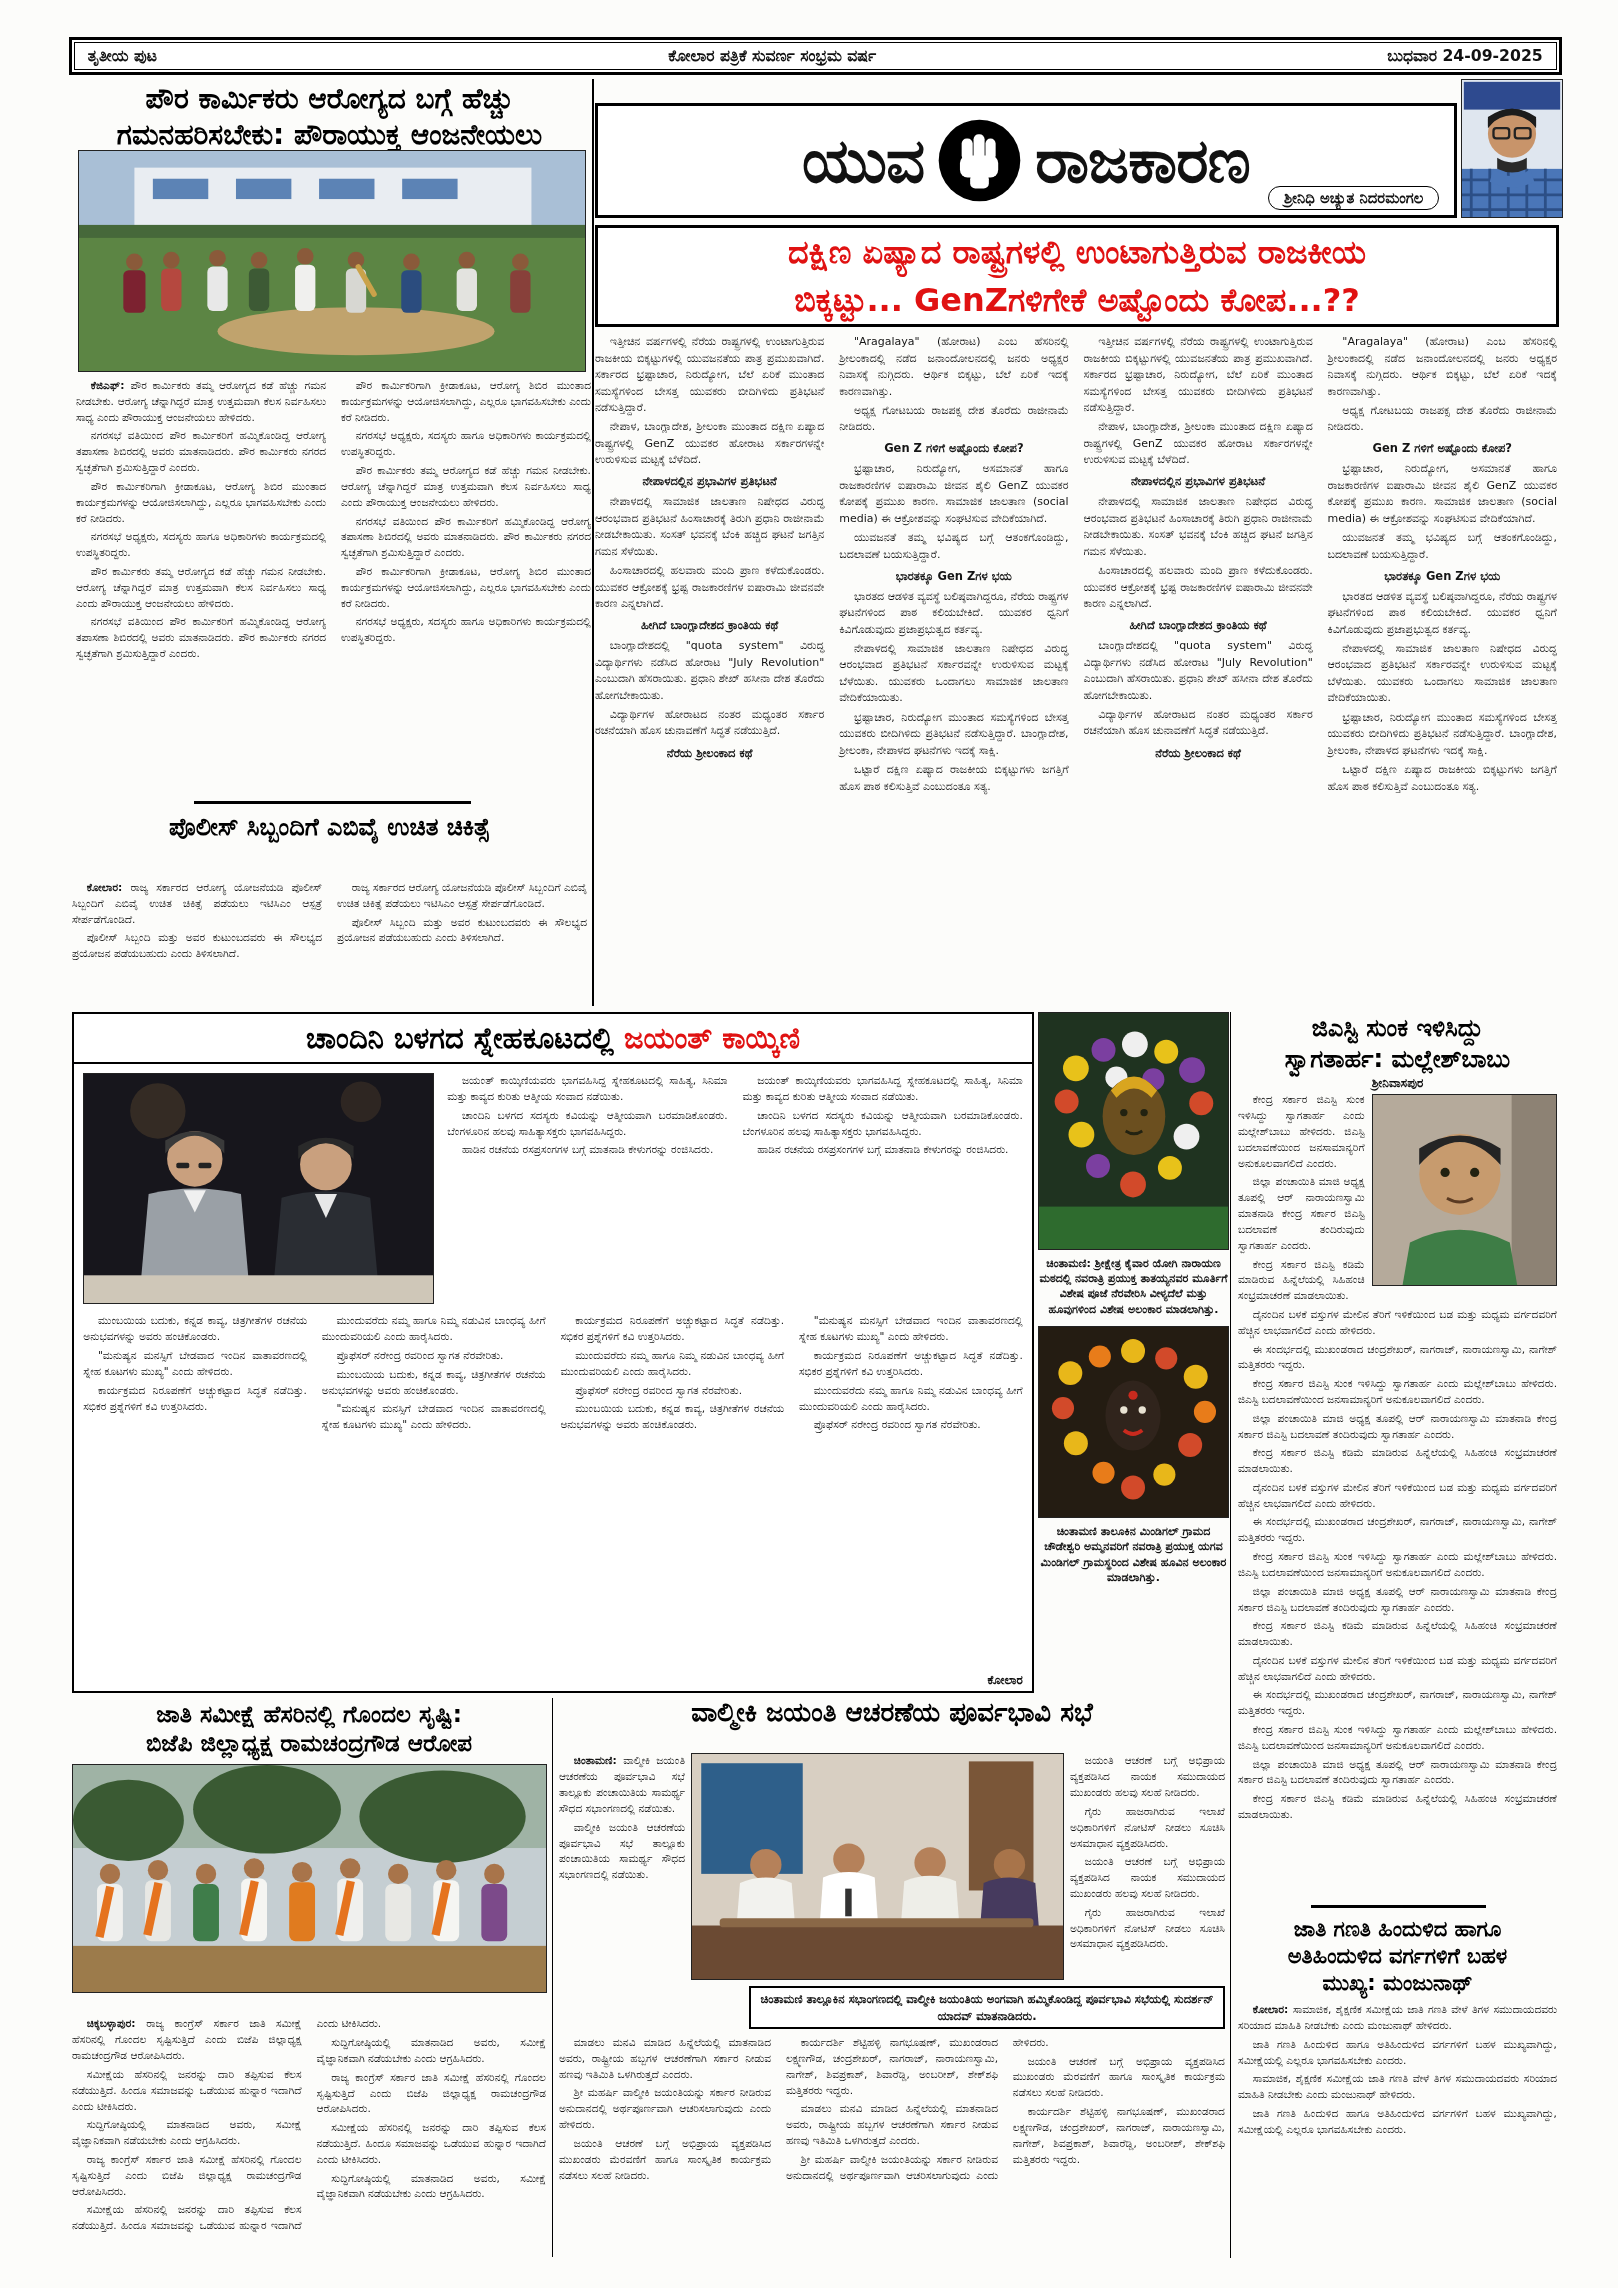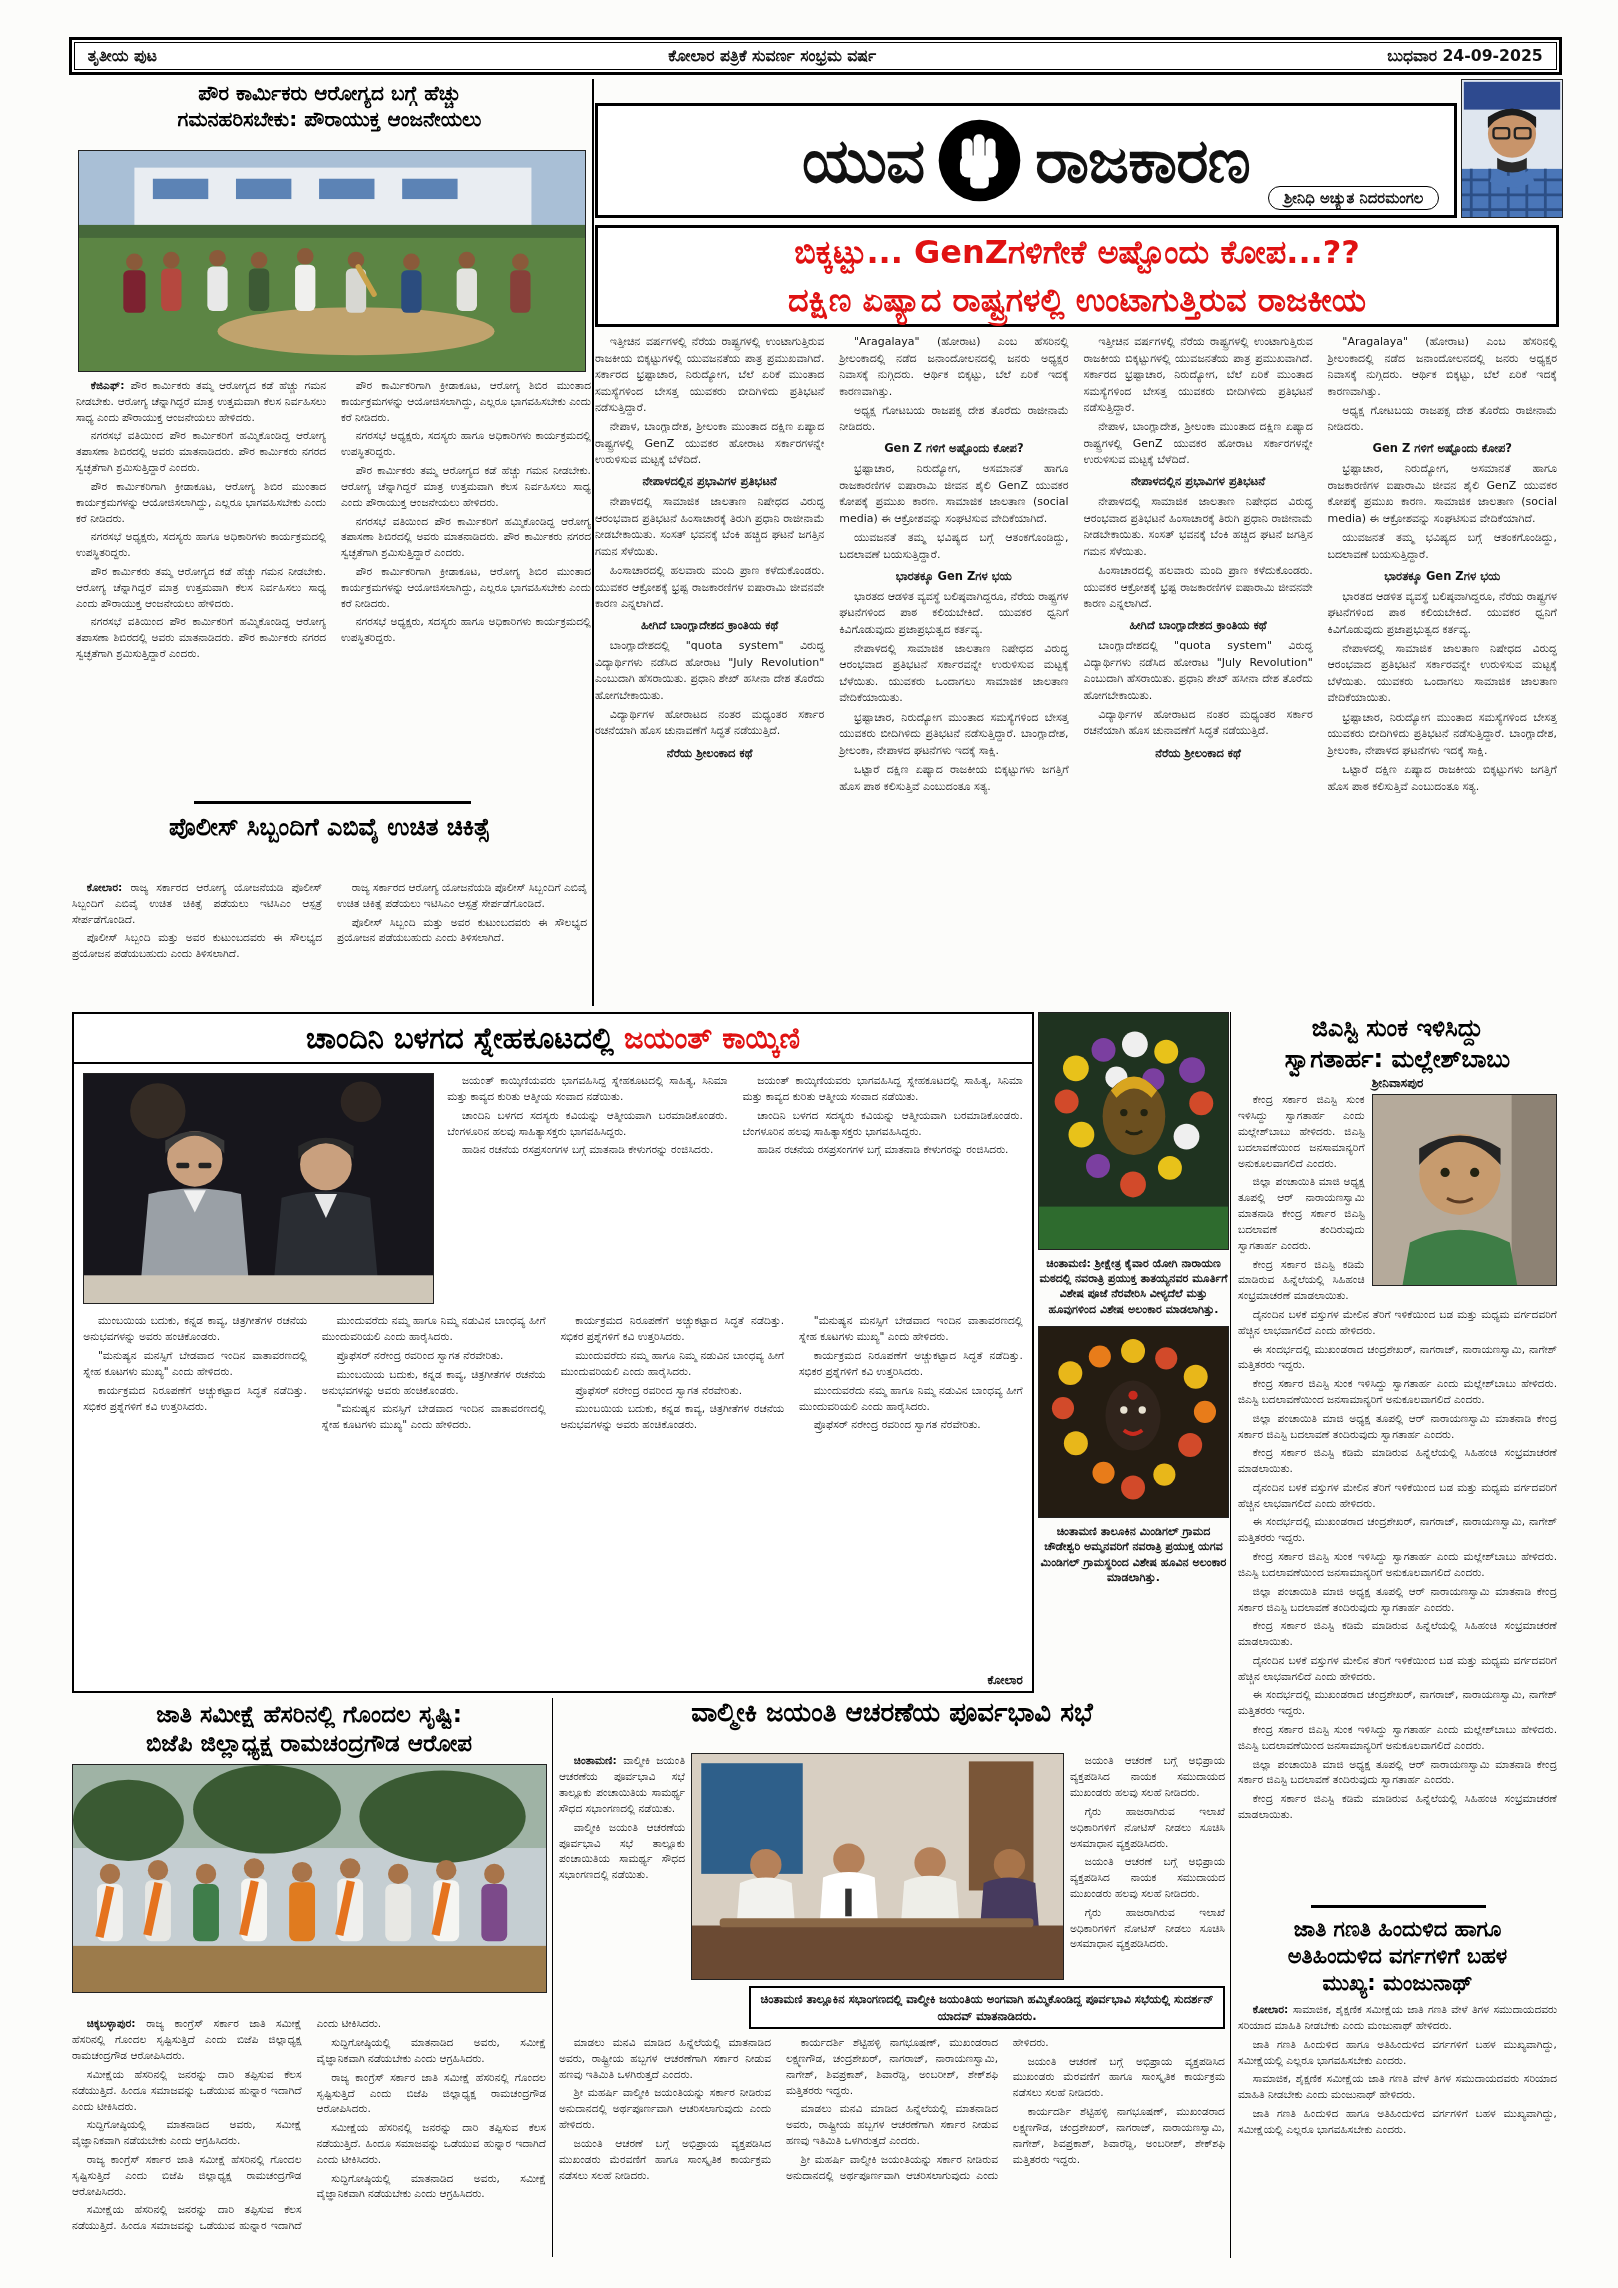--- a/index.html
+++ b/index.html
@@ -49,21 +49,21 @@
   <div class="abs header-bar" style="left:69px;top:37px;width:1483px;">
     <div class="header-inner">
       <span>ತೃತೀಯ ಪುಟ</span>
       <span>ಕೋಲಾರ ಪತ್ರಿಕೆ ಸುವರ್ಣ ಸಂಭ್ರಮ ವರ್ಷ</span>
       <span>ಬುಧವಾರ 24-09-2025</span>
     </div>
   </div>
 
   <div class="abs rule-v" style="left:592px;top:79px;height:927px;"></div>
 
-  <div class="abs hl" style="left:72px;top:81px;width:515px;font-size:20px;">
+  <div class="abs hl" style="left:72px;top:81px;width:515px;font-size:28px;">
     <span class="ln">ಪೌರ ಕಾರ್ಮಿಕರು ಆರೋಗ್ಯದ ಬಗ್ಗೆ ಹೆಚ್ಚು</span>
     <span class="ln">ಗಮನಹರಿಸಬೇಕು: ಪೌರಾಯುಕ್ತ ಆಂಜನೇಯಲು</span>
   </div>
   <div class="abs ph" style="left:78px;top:150px;width:506px;height:220px;">
     <svg viewBox="0 0 548 238" preserveAspectRatio="none">
       <rect width="548" height="90" fill="#a9bfd6"></rect>
       <rect x="60" y="18" width="430" height="62" fill="#e9edf2"></rect>
       <rect x="80" y="30" width="60" height="22" fill="#5c83b5"></rect>
         <rect x="170" y="30" width="60" height="22" fill="#5c83b5"></rect>
       <rect x="260" y="30" width="60" height="22" fill="#5c83b5"></rect>
@@ -151,22 +151,22 @@
       <path d="M28 52 Q54 18 80 52 L80 42 Q54 20 28 42 Z" fill="#1c1c1c"></path>
       <path d="M28 50 Q54 26 80 50 L80 40 Q54 22 28 40 Z" fill="#1c1c1c"></path>
       <rect x="34" y="52" width="17" height="11" rx="3" fill="none" stroke="#222" stroke-width="2.5"></rect>
       <rect x="57" y="52" width="17" height="11" rx="3" fill="none" stroke="#222" stroke-width="2.5"></rect>
       <path d="M38 84 Q54 94 70 84 L70 96 Q54 104 38 96 Z" fill="#2a2a2a"></path>
       <path d="M34 96 Q54 112 74 96 L78 110 Q54 122 30 110 Z" fill="#4a76b8"></path>
     </svg>
   </div>
 
   <div class="abs red-box" style="left:595px;top:225px;width:958px;height:96px;">
+    <span class="ln">ದಕ್ಷಿಣ ಏಷ್ಯಾದ ರಾಷ್ಟ್ರಗಳಲ್ಲಿ ಉಂಟಾಗುತ್ತಿರುವ ರಾಜಕೀಯ</span>
     <span class="ln">ಬಿಕ್ಕಟ್ಟು... GenZಗಳಿಗೇಕೆ ಅಷ್ಟೊಂದು ಕೋಪ...??</span>
-    <span class="ln">ದಕ್ಷಿಣ ಏಷ್ಯಾದ ರಾಷ್ಟ್ರಗಳಲ್ಲಿ ಉಂಟಾಗುತ್ತಿರುವ ರಾಜಕೀಯ</span>
   </div>
 
   <div class="abs body-txt cols-4" style="left:595px;top:334px;width:962px;height:670px;font-size:11px;">
       <p class="para">ಇತ್ತೀಚಿನ ವರ್ಷಗಳಲ್ಲಿ ನೆರೆಯ ರಾಷ್ಟ್ರಗಳಲ್ಲಿ ಉಂಟಾಗುತ್ತಿರುವ ರಾಜಕೀಯ ಬಿಕ್ಕಟ್ಟುಗಳಲ್ಲಿ ಯುವಜನತೆಯ ಪಾತ್ರ ಪ್ರಮುಖವಾಗಿದೆ. ಸರ್ಕಾರದ ಭ್ರಷ್ಟಾಚಾರ, ನಿರುದ್ಯೋಗ, ಬೆಲೆ ಏರಿಕೆ ಮುಂತಾದ ಸಮಸ್ಯೆಗಳಿಂದ ಬೇಸತ್ತ ಯುವಕರು ಬೀದಿಗಿಳಿದು ಪ್ರತಿಭಟನೆ ನಡೆಸುತ್ತಿದ್ದಾರೆ.</p>
       <p class="para">ನೇಪಾಳ, ಬಾಂಗ್ಲಾದೇಶ, ಶ್ರೀಲಂಕಾ ಮುಂತಾದ ದಕ್ಷಿಣ ಏಷ್ಯಾದ ರಾಷ್ಟ್ರಗಳಲ್ಲಿ GenZ ಯುವಕರ ಹೋರಾಟ ಸರ್ಕಾರಗಳನ್ನೇ ಉರುಳಿಸುವ ಮಟ್ಟಕ್ಕೆ ಬೆಳೆದಿದೆ.</p>
       <h4 class="sub">ನೇಪಾಳದಲ್ಲಿನ ಪ್ರಭಾವಿಗಳ ಪ್ರತಿಭಟನೆ</h4>
       <p class="para">ನೇಪಾಳದಲ್ಲಿ ಸಾಮಾಜಿಕ ಜಾಲತಾಣ ನಿಷೇಧದ ವಿರುದ್ಧ ಆರಂಭವಾದ ಪ್ರತಿಭಟನೆ ಹಿಂಸಾಚಾರಕ್ಕೆ ತಿರುಗಿ ಪ್ರಧಾನಿ ರಾಜೀನಾಮೆ ನೀಡಬೇಕಾಯಿತು. ಸಂಸತ್ ಭವನಕ್ಕೆ ಬೆಂಕಿ ಹಚ್ಚಿದ ಘಟನೆ ಜಗತ್ತಿನ ಗಮನ ಸೆಳೆಯಿತು.</p>
       <p class="para">ಹಿಂಸಾಚಾರದಲ್ಲಿ ಹಲವಾರು ಮಂದಿ ಪ್ರಾಣ ಕಳೆದುಕೊಂಡರು. ಯುವಕರ ಆಕ್ರೋಶಕ್ಕೆ ಭ್ರಷ್ಟ ರಾಜಕಾರಣಿಗಳ ಐಷಾರಾಮಿ ಜೀವನವೇ ಕಾರಣ ಎನ್ನಲಾಗಿದೆ.</p>
       <h4 class="sub">ಹೀಗಿದೆ ಬಾಂಗ್ಲಾದೇಶದ ಕ್ರಾಂತಿಯ ಕಥೆ</h4>
       <p class="para">ಬಾಂಗ್ಲಾದೇಶದಲ್ಲಿ "quota system" ವಿರುದ್ಧ ವಿದ್ಯಾರ್ಥಿಗಳು ನಡೆಸಿದ ಹೋರಾಟ "July Revolution" ಎಂಬುದಾಗಿ ಹೆಸರಾಯಿತು. ಪ್ರಧಾನಿ ಶೇಖ್ ಹಸೀನಾ ದೇಶ ತೊರೆದು ಹೋಗಬೇಕಾಯಿತು.</p>

